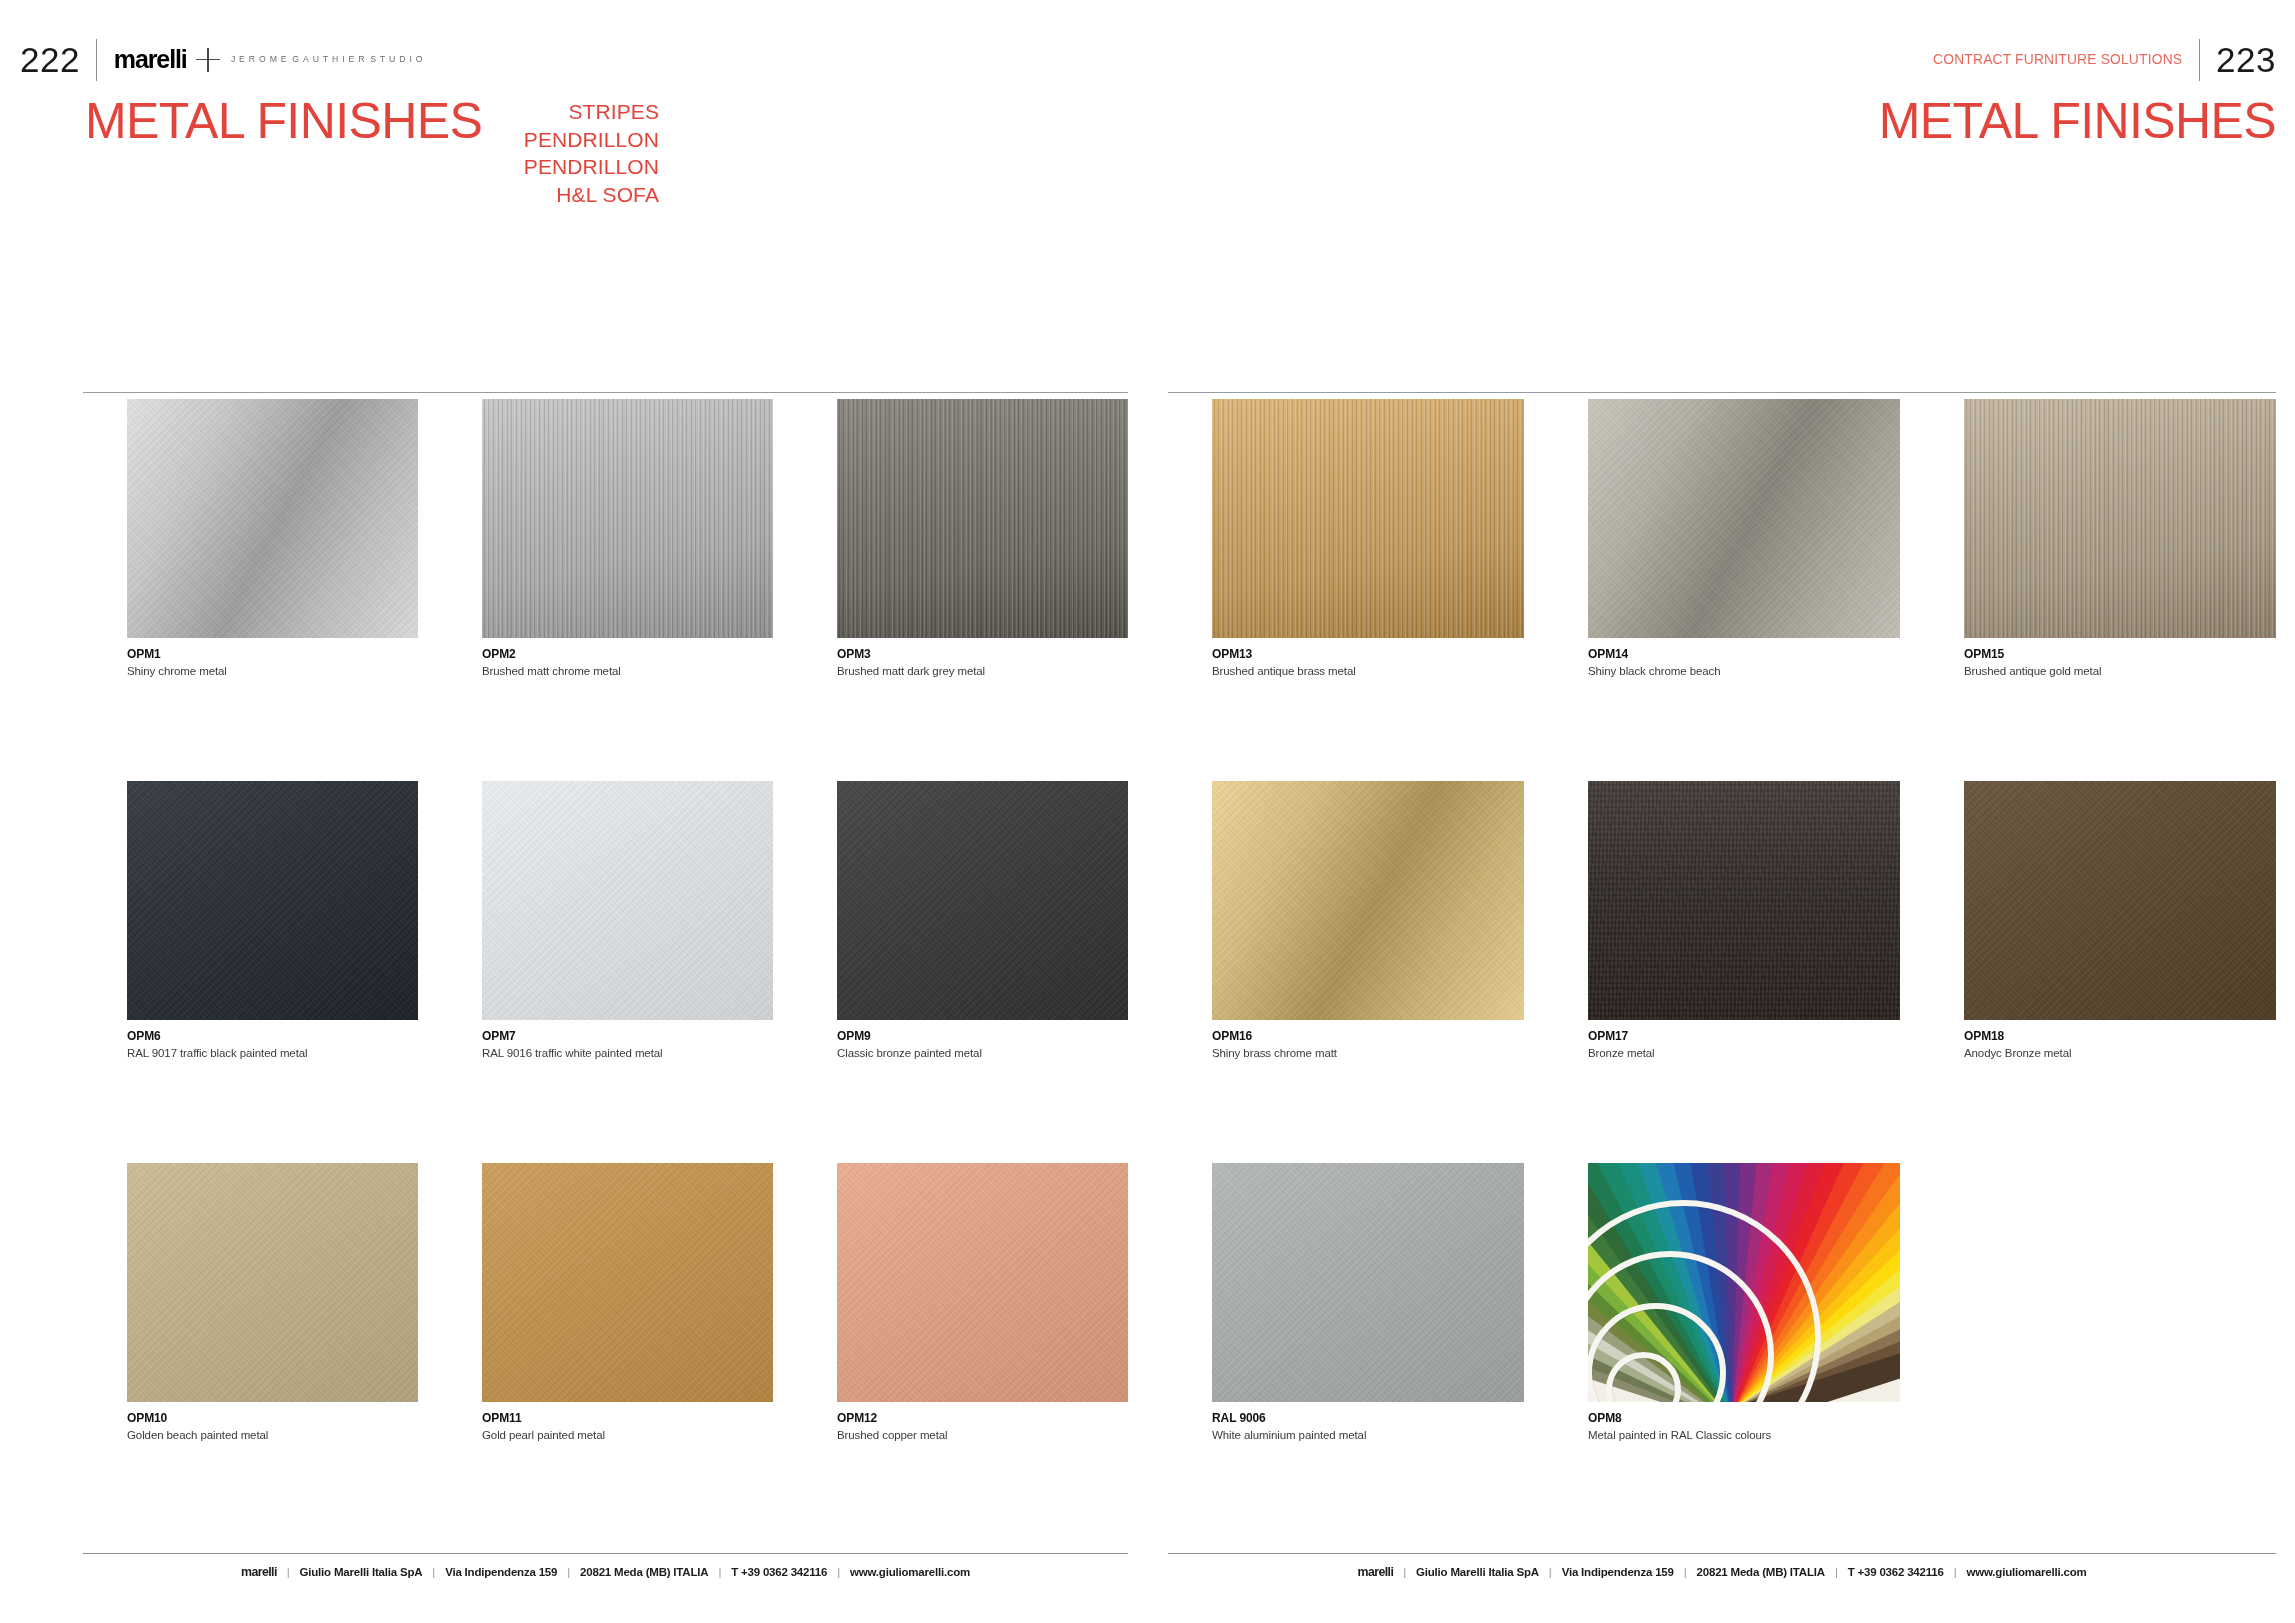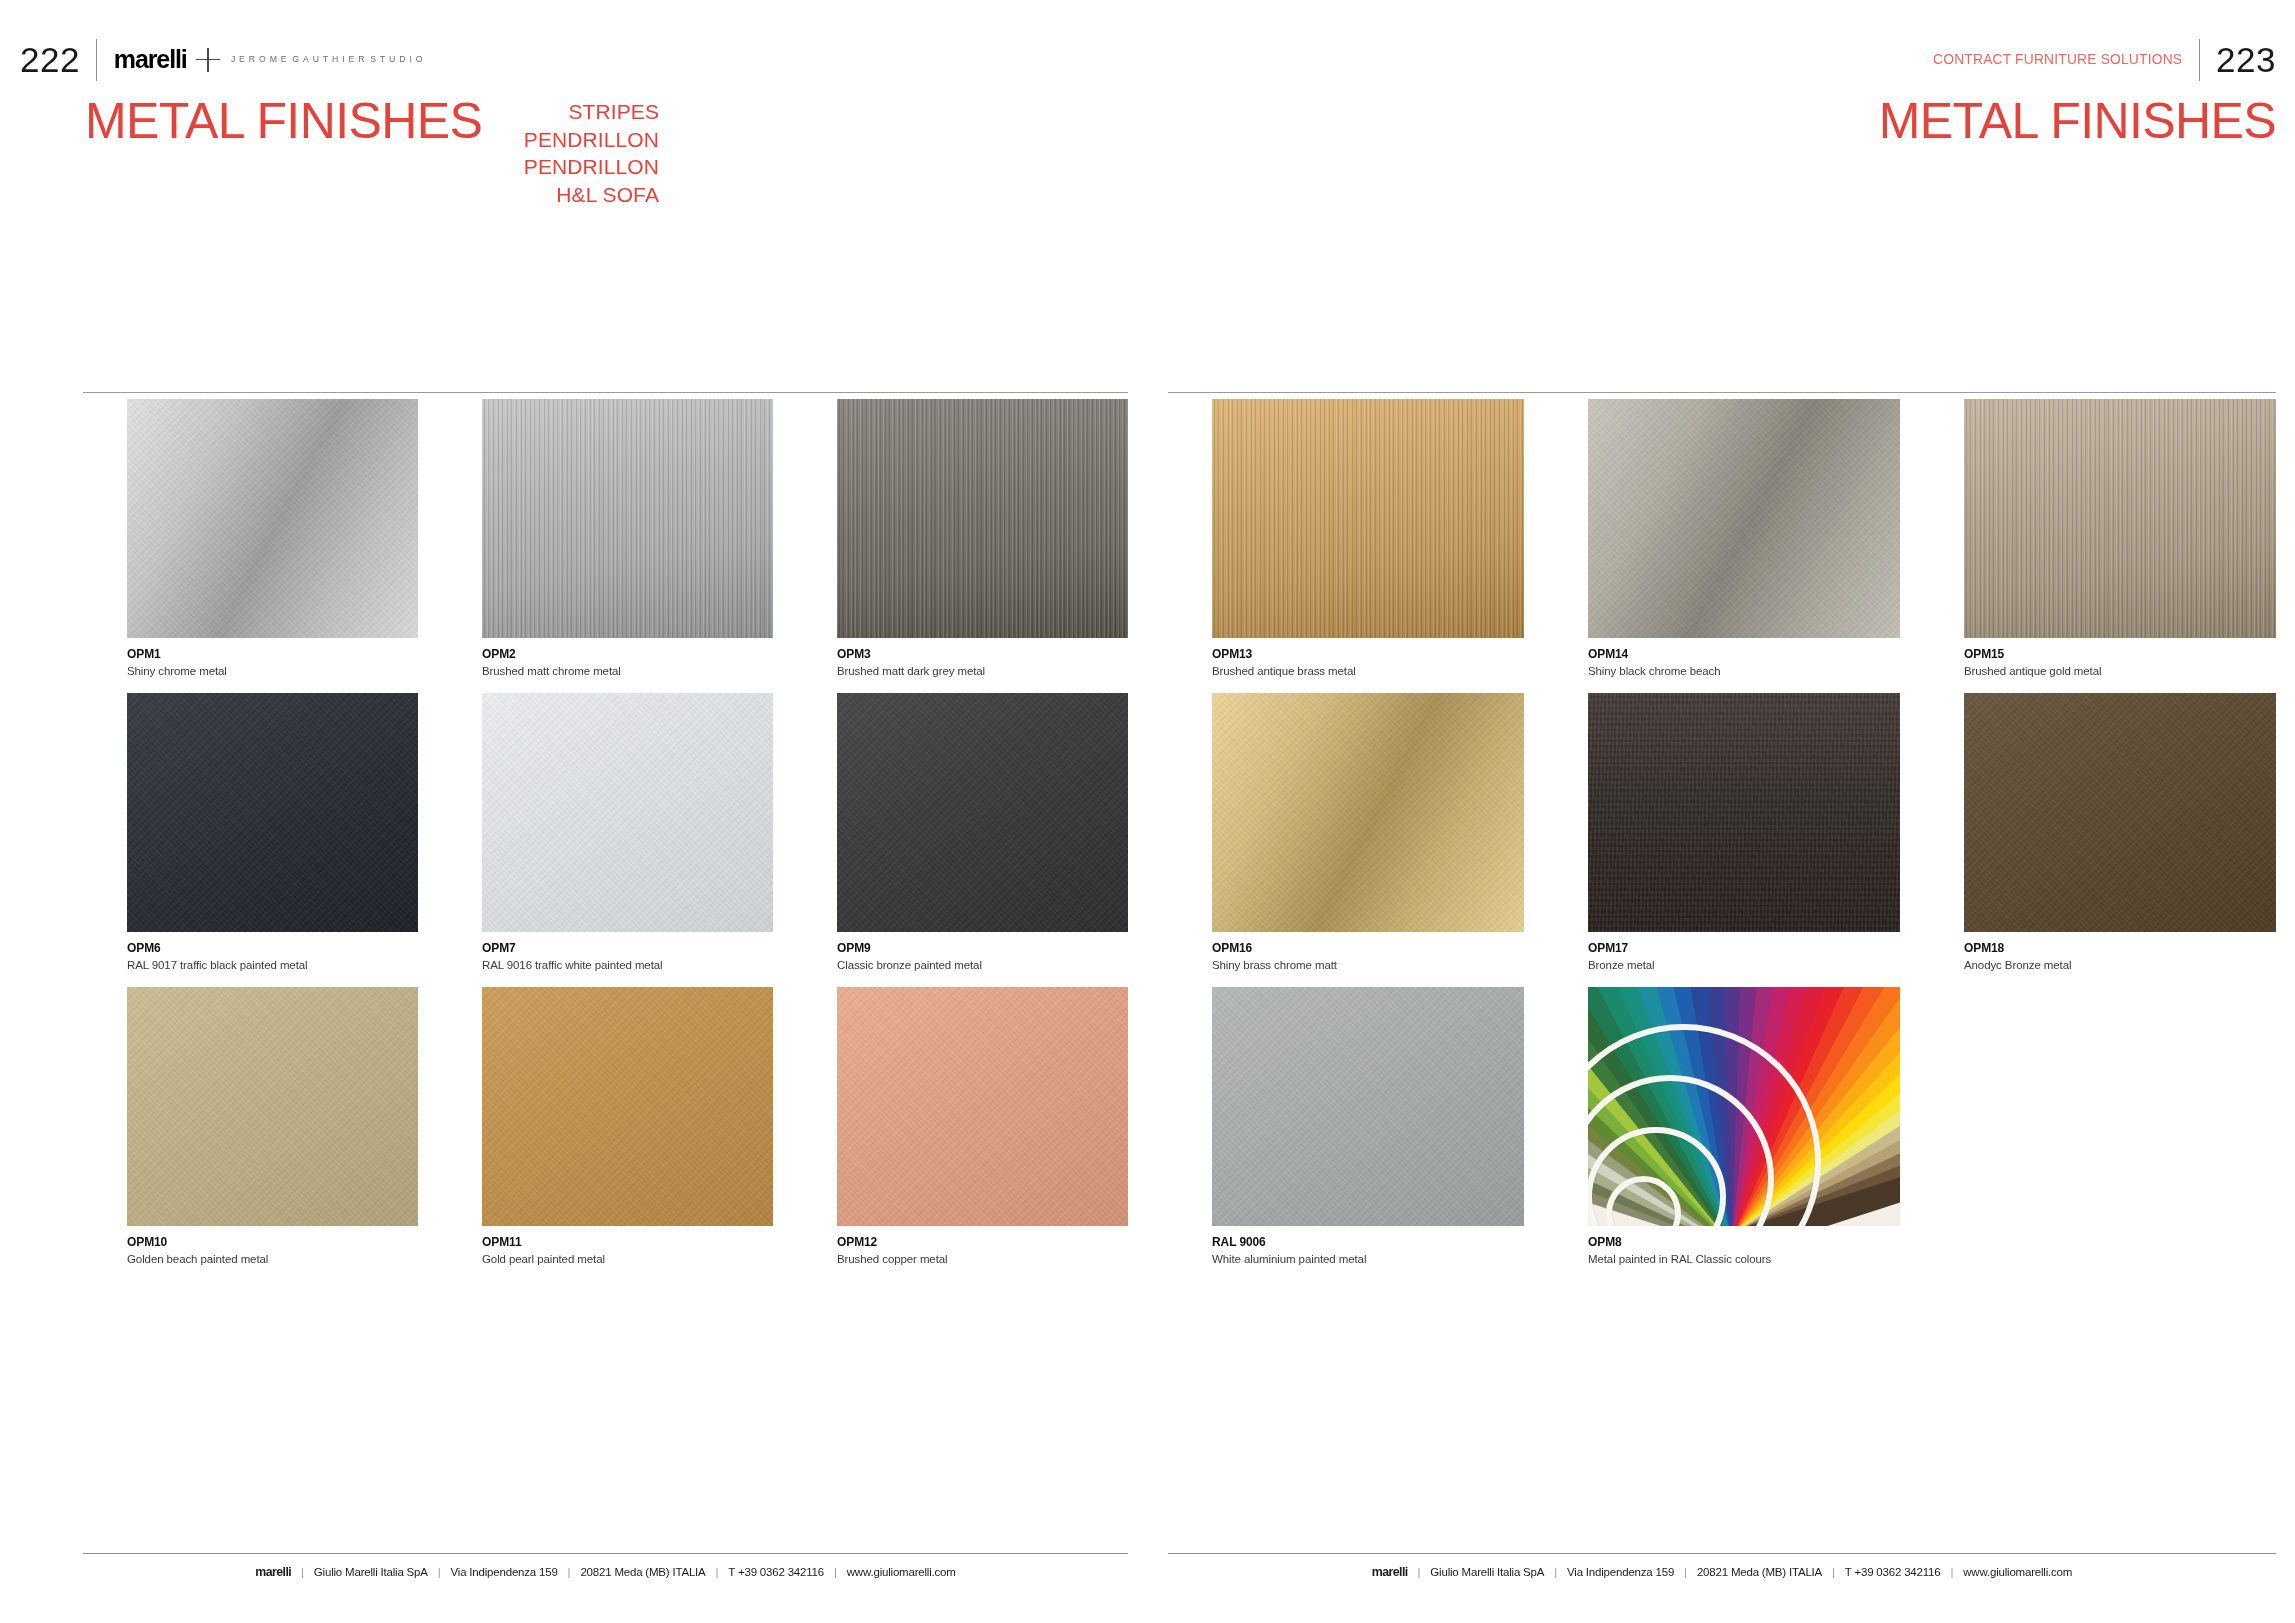--- a/index.html
+++ b/index.html
@@ -159,21 +159,21 @@
     left: 83px;
     right: 20px;
     display: grid;
     grid-template-columns: repeat(3, 1fr);
     grid-column-gap: 20px;
     grid-row-gap: 0px;
   }
   .page-right .swatch-grid { left: 20px; right: 20px; }
 
   .swatch-cell {
-    height: 294px;
+    height: 382px;
     display: flex;
     flex-direction: column;
     padding-left: 44px;
   }
 
   .swatch-chip {
     width: 100%;
     height: 239px;
     flex: 0 0 239px;
     background-color: #cccccc;
@@ -291,21 +291,21 @@
 
   .footer-brand {
     font-weight: 700;
     letter-spacing: -0.6px;
     font-size: 12.4px;
   }
   .footer-sep {
     color: #9a9a9a;
     padding: 0 10px;
   }
-  .footer-item { font-weight: 400; }
+  .footer-item { font-weight: 700; }
 </style>
 </head>
 <body>
 
 <div class="spread">
 
   <div class="page page-left">
 
     <div class="page-header page-header-left">
       <div class="folio">222</div>

